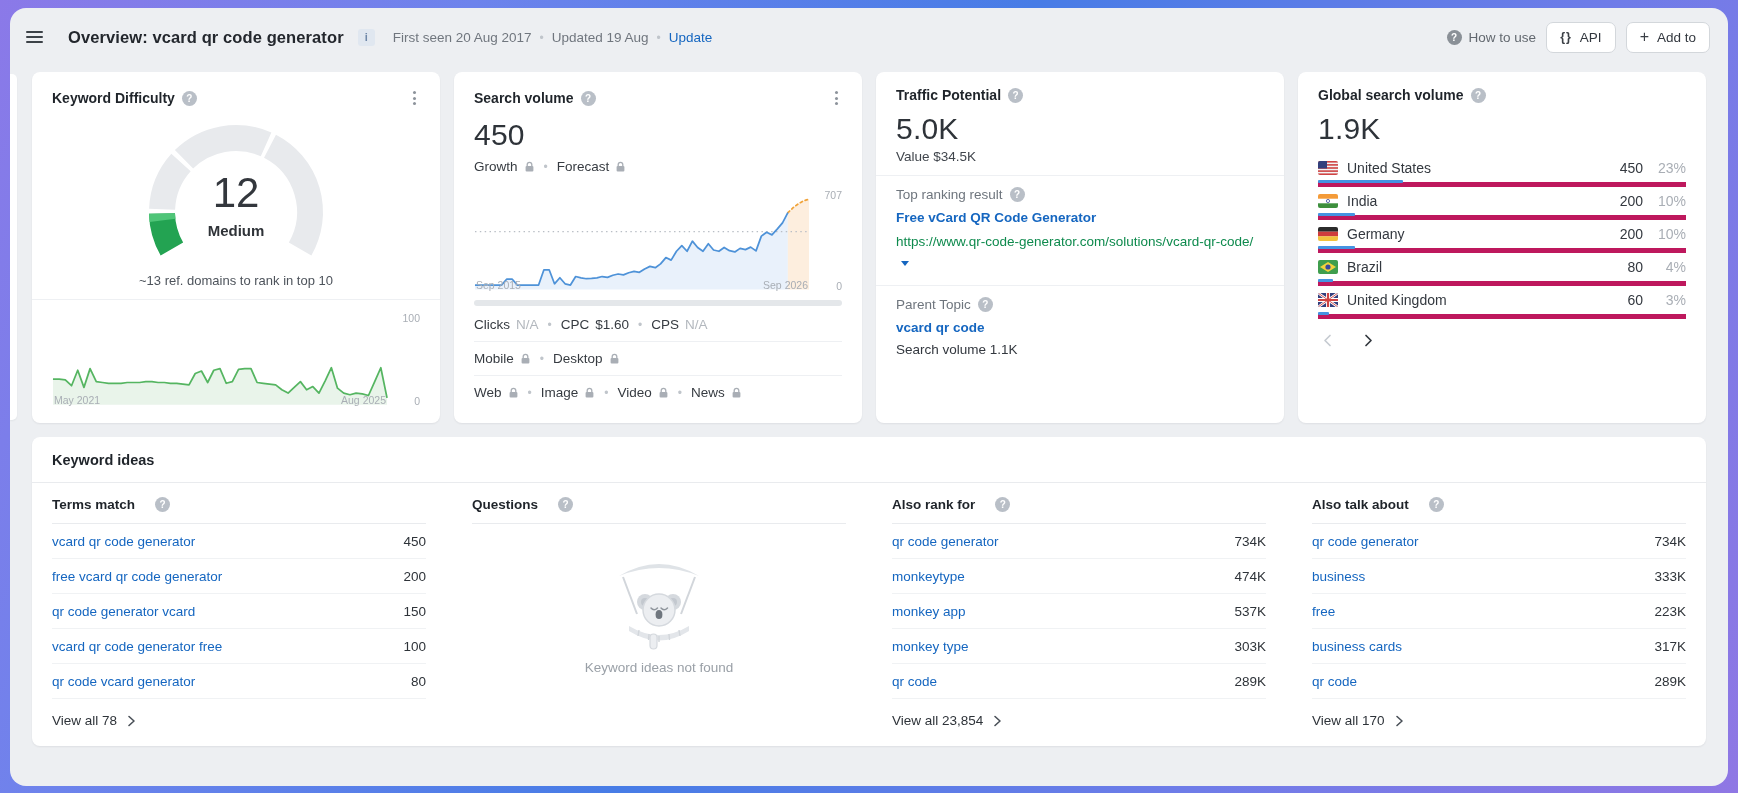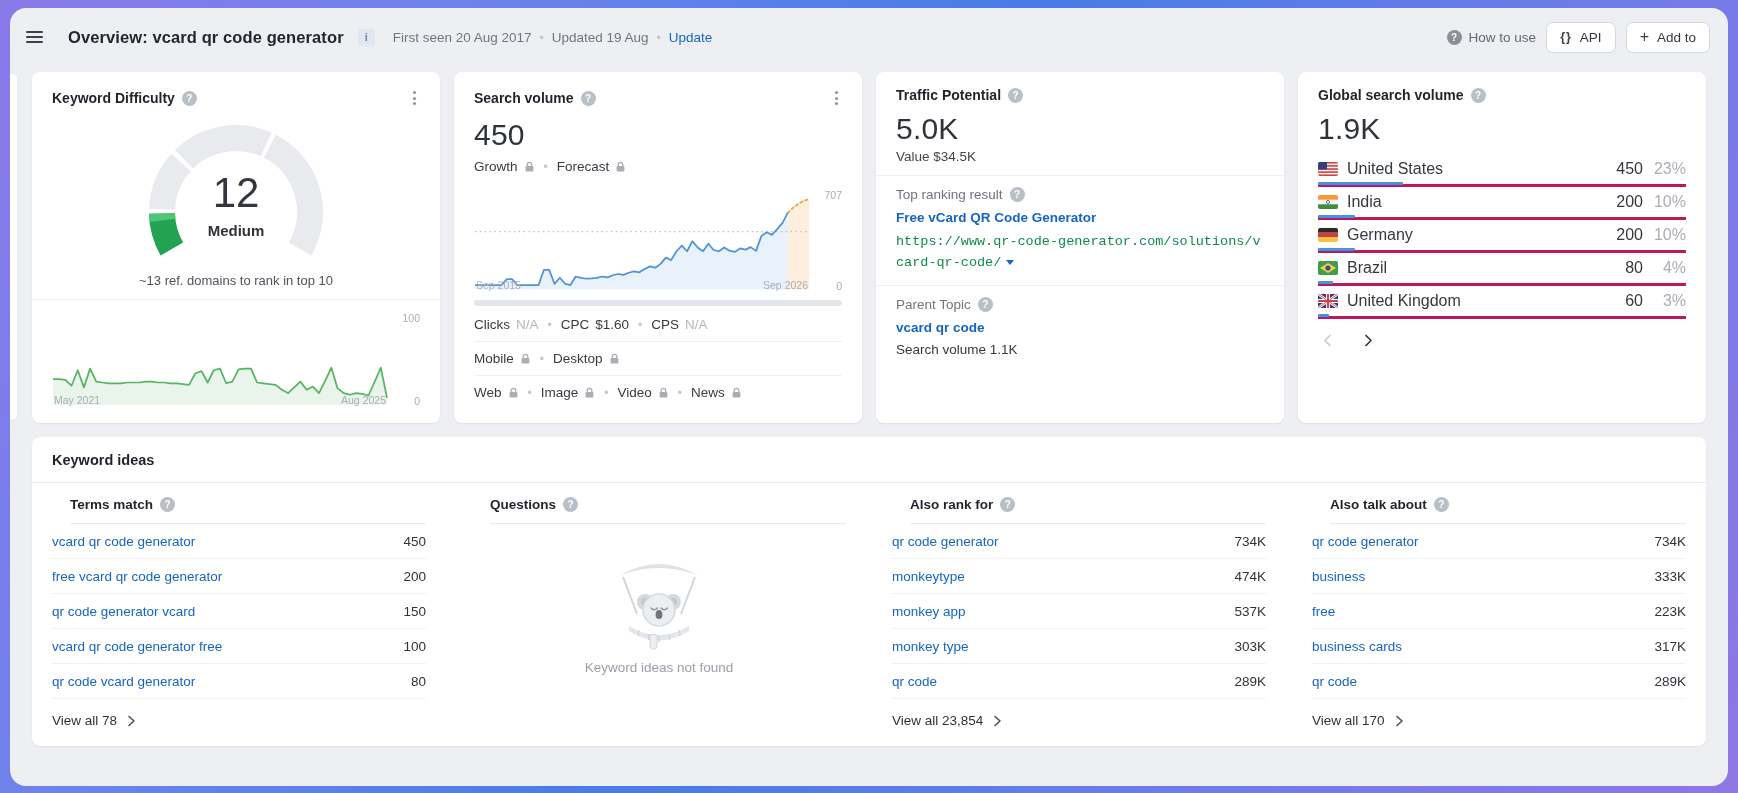--- a/index.html
+++ b/index.html
@@ -55,40 +55,40 @@
   .inline-row { display:flex; align-items:center; gap:9px; font-size:13.5px; color:#363b41; padding:9px 0; }
   .inline-row.bordered { border-top:1px solid #eef0f3; }
   .inline-row .na { color:#b3b8be; }
   .lbl { display:inline-flex; align-items:center; gap:6px; cursor:pointer; color:#363b41; }
   .growth-row { margin:2px 0 6px; padding:4px 0 8px; }
 
   
   .subline { font-size:13.5px; color:#41464d; }
   .sec-label { display:flex; align-items:center; gap:7px; font-size:13.5px; color:#6e757d; margin:2px 0 8px; }
   .tp-link { display:block; font-size:13.5px; font-weight:700; color:#1566c0; text-decoration:none; margin-bottom:7px; cursor:pointer; }
-  .tp-url { font-size:13.5px; color:#0e8a4d; line-height:1.55; word-break:break-all; cursor:pointer;font-family:Liberation Mono, monospace; }
+  .tp-url { font-size:13.5px; color:#0e8a4d; line-height:1.55; word-break:break-all; cursor:pointer; }
   .caret-down { display:inline-block; width:0; height:0; border-left:4px solid transparent; border-right:4px solid transparent; border-top:5px solid #1566c0; margin-left:5px; vertical-align:middle; cursor:pointer; }
   .tp-vol { font-size:13.5px; color:#33383f; margin-top:7px; }
 
   
-  .country-row { display:flex; align-items:center; gap:9px; height:33px; border-bottom:3px solid #be185d; position:relative; font-size:16px; cursor:pointer; }
+  .country-row { display:flex; align-items:center; gap:9px; height:33px; border-bottom:5px solid #be185d; position:relative; font-size:14px; cursor:pointer; }
   .country-row .flag { width:20px; height:14px; border-radius:2px; overflow:hidden; box-shadow:inset 0 0 0 1px rgba(0,0,0,.06); display:inline-flex; }
   .country-row .flag svg { width:100%; height:100%; display:block; }
   .country-row .cname { flex:1; color:#33383f; }
   .country-row .cval { color:#33383f; }
   .country-row .cpct { width:34px; text-align:right; color:#a9aeb5; }
   .country-row .cbar { position:absolute; left:0; bottom:-1px; height:3px; background:#4593e2; border-radius:1px; }
   .pager { display:flex; gap:28px; margin-top:13px; padding-left:3px; }
   .pager button { border:0; background:transparent; cursor:pointer; padding:2px; display:flex; }
 
   
   .ideas { margin-top:14px; padding:0; }
   .ideas-head { padding:15px 20px 14px; font-size:14.5px; font-weight:700; color:#1f242a; border-bottom:1px solid #e9ebee; }
   .cols { display:grid; grid-template-columns:repeat(4,1fr); column-gap:46px; padding:0 20px 18px; }
-  .col-head { display:flex; align-items:center; gap:7px; font-size:13.5px; font-weight:700; color:#1f242a; padding:14px 0 11px; border-bottom:1px solid #e9ebee;margin-left:18px; }
+  .col-head { display:flex; align-items:center; gap:20px; font-size:13.5px; font-weight:700; color:#1f242a; padding:14px 0 11px; border-bottom:1px solid #e9ebee; }
   .kw-row { display:flex; align-items:center; height:35px; border-bottom:1px solid #f0f2f4; font-size:13.5px; }
   .kw-row a { flex:1; color:#1566c0; text-decoration:none; cursor:pointer; white-space:nowrap; overflow:hidden; text-overflow:ellipsis; }
   .kw-row .kv { color:#2e3339; }
   .col-foot { display:flex; align-items:center; gap:10px; padding-top:14px; font-size:13.5px; color:#2e3339; cursor:pointer; }
   .empty { height:176px; display:flex; flex-direction:column; align-items:center; justify-content:center; }
   .empty-cap { font-size:13.5px; color:#9aa0a7; margin-top:6px; }
 </style>
 </head>
 <body>
 

